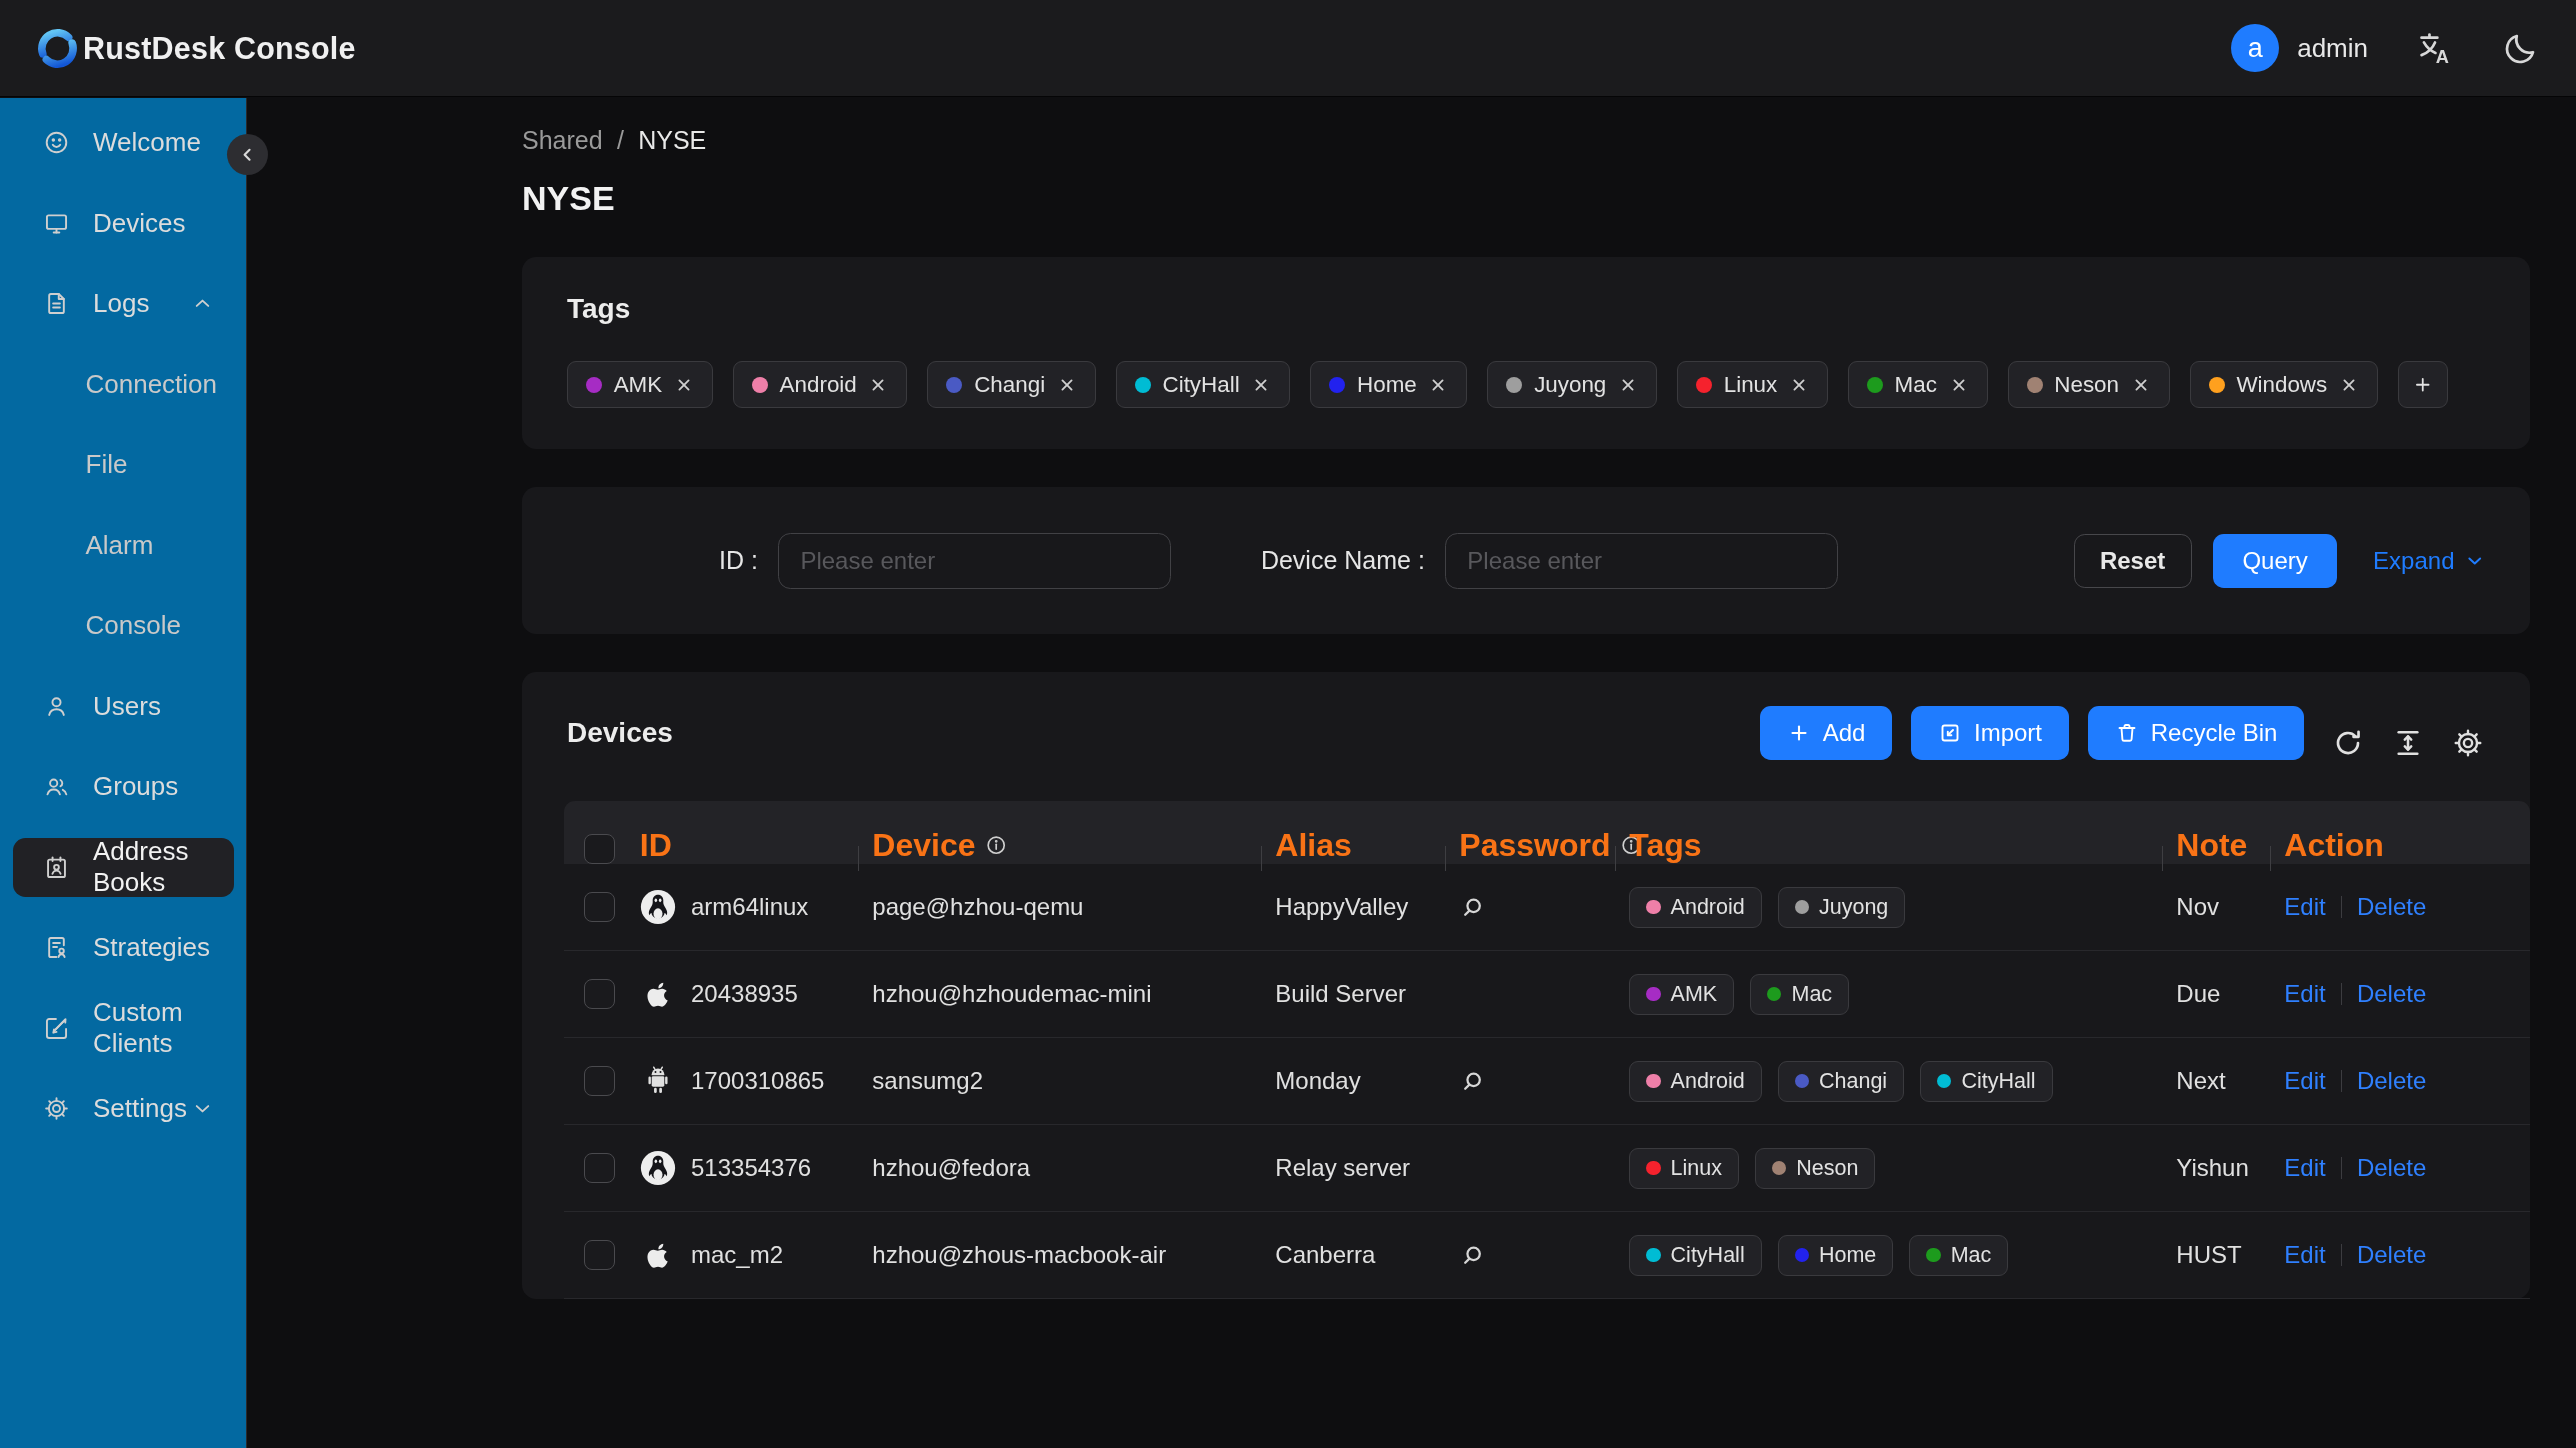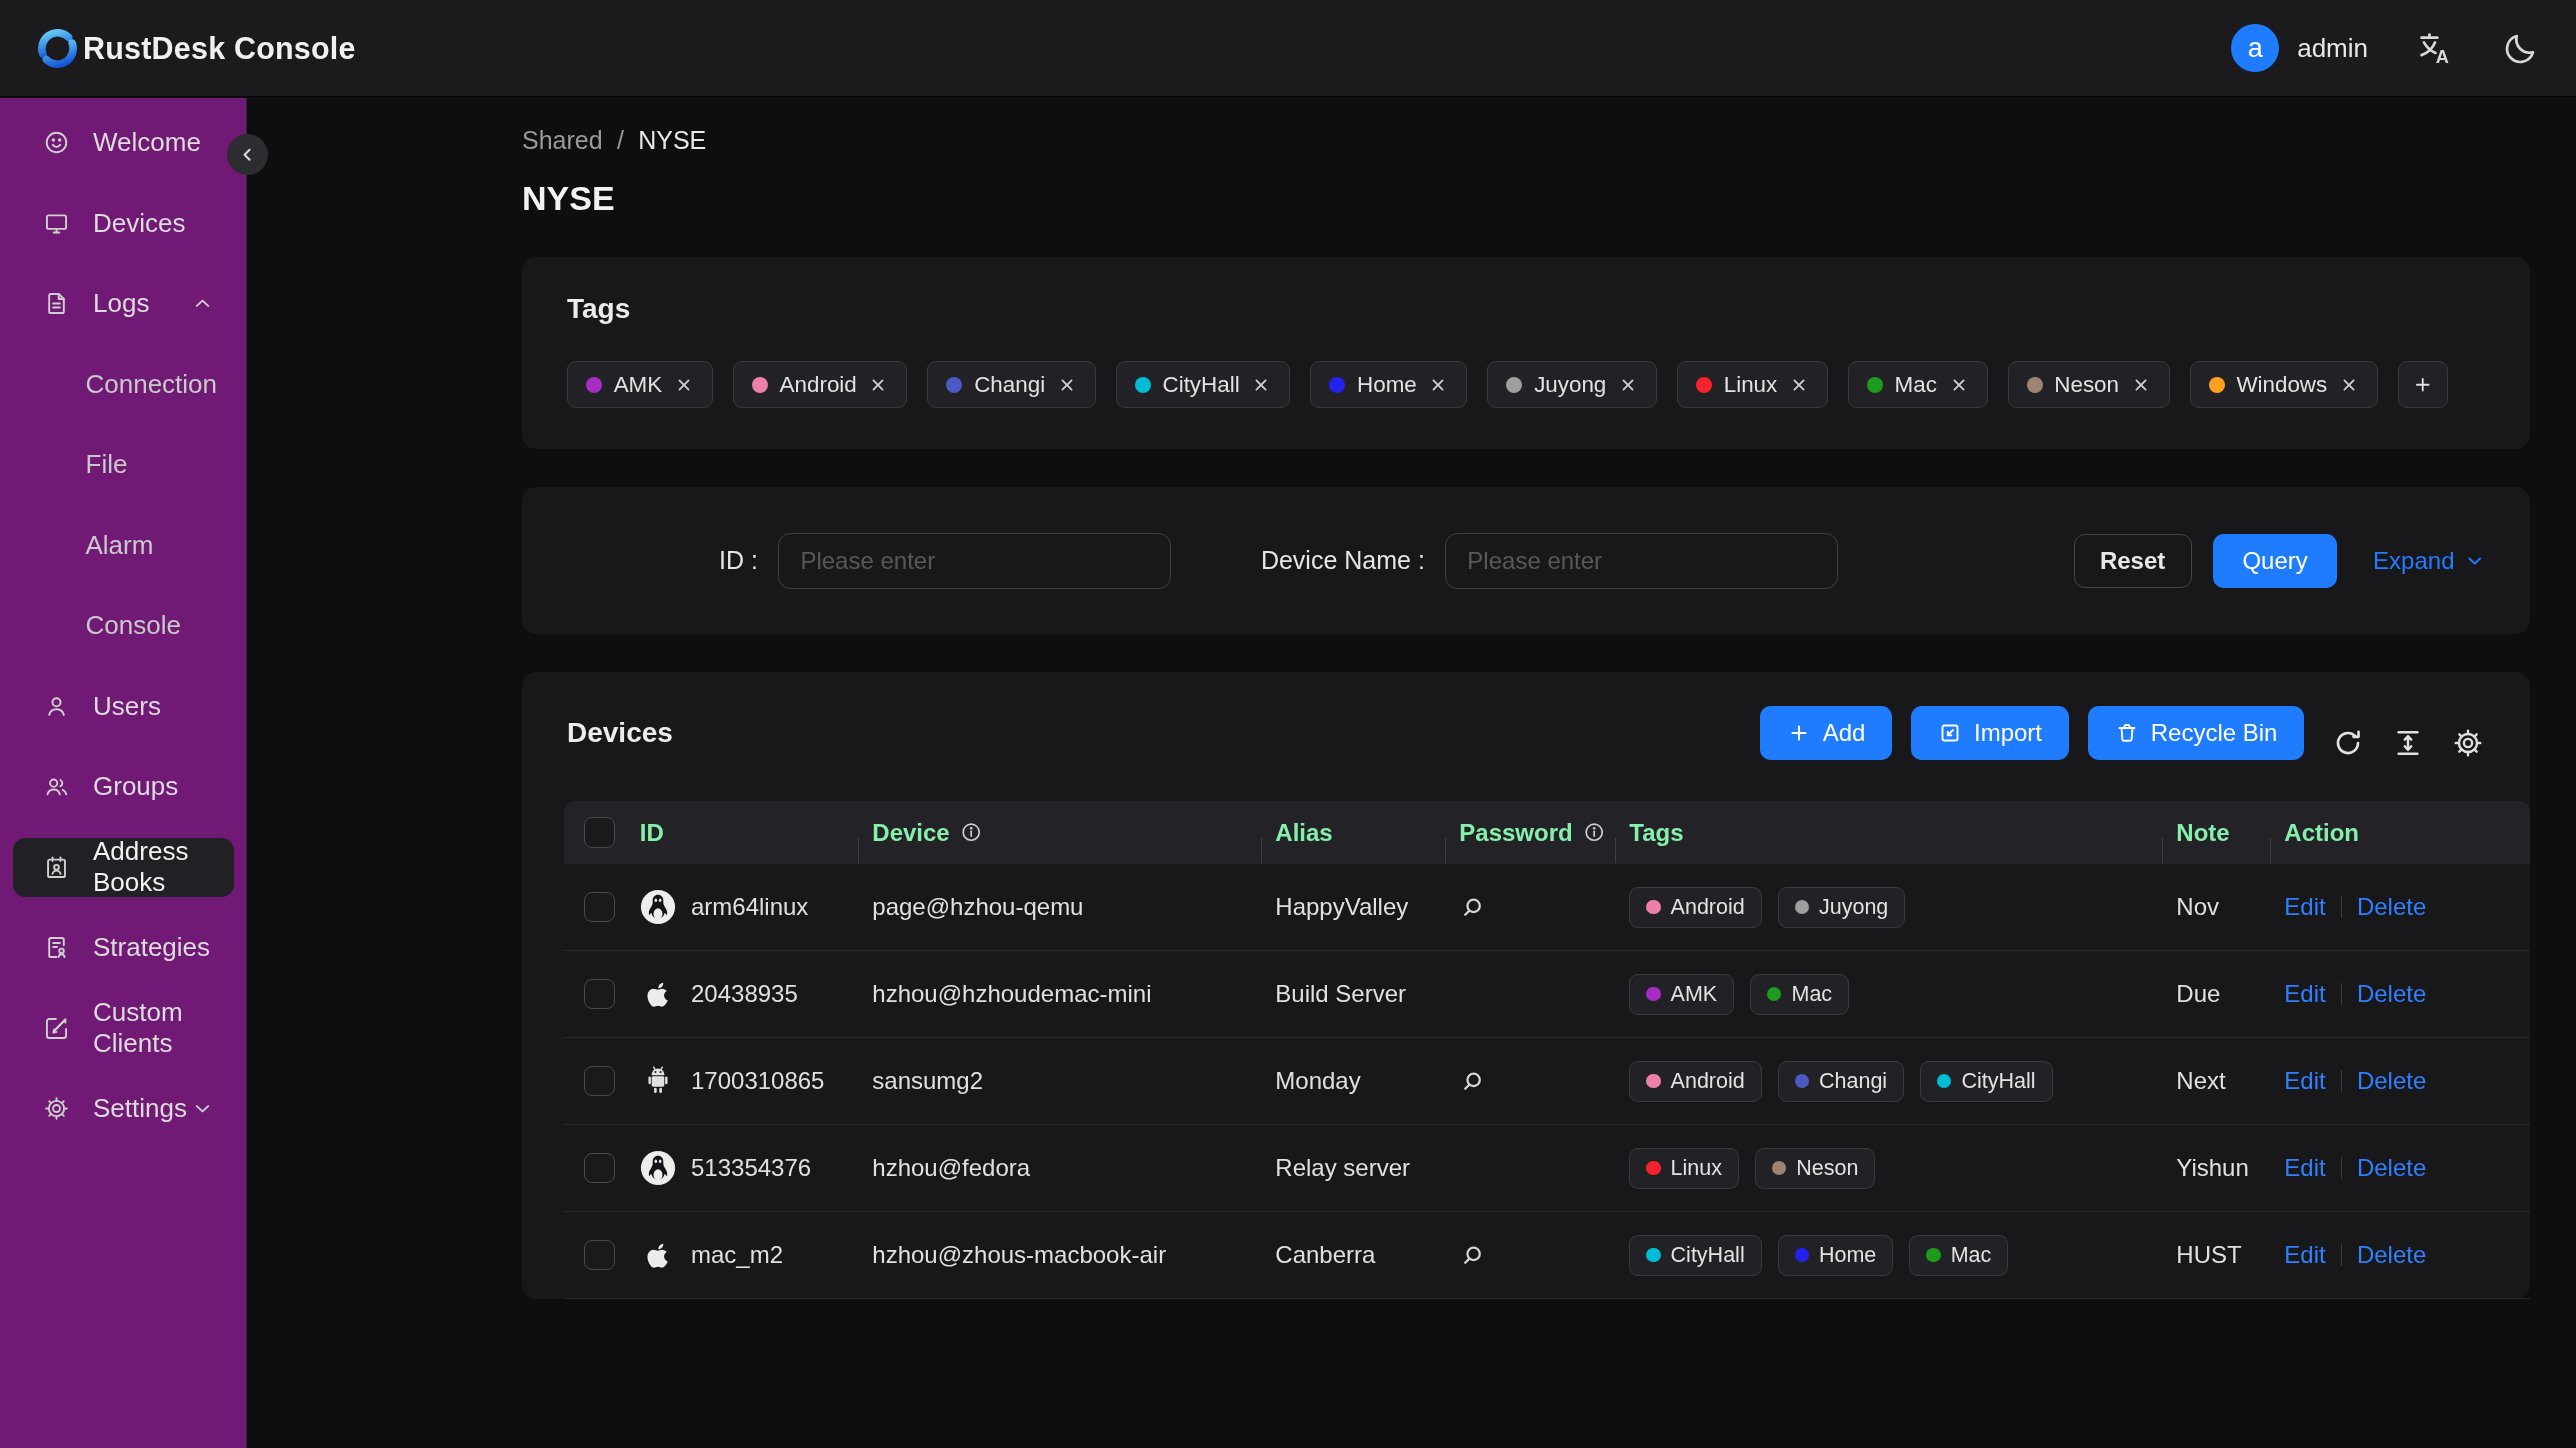--- a/index.html
+++ b/index.html
@@ -12,21 +12,21 @@
   .brand { display:flex; align-items:center; gap:4px; }
   .app-title { font-size:30.5px; font-weight:700; color:#f0f0f0; letter-spacing:0.2px; }
   .header-right { margin-left:auto; display:flex; align-items:center; gap:47px; }
   .user { display:flex; align-items:center; gap:18px; cursor:pointer; }
   .avatar { width:48px; height:48px; border-radius:50%; background:#1f7cff; color:#fff;
             display:flex; align-items:center; justify-content:center; font-size:27px; }
   .username { font-size:26px; color:#e8e8e8; }
   .hdr-icon { width:39px; height:39px; color:#d8d8d8; display:flex; align-items:center; justify-content:center; cursor:pointer; }
 
   
-  .sidebar { position:absolute; top:98px; left:0; bottom:0; width:247px; background:#701a75;
+  .sidebar { position:absolute; top:98px; left:0; bottom:0; width:247px; background:#0369a1;
              border-right:0.9px solid #2a2a2d; padding-top:15.2px; }
   .side-item { height:59px; margin:0 12.5px 21.5px; border-radius:12.5px; display:flex; align-items:center;
                padding-left:30.5px; gap:23px; font-size:26px; color:#dcdcdc; position:relative; cursor:pointer; }
   .side-item.active { background:#212125; color:#f2f2f2; }
   .side-item .s-icon { width:27px; height:27px; color:#cfcfcf; flex:0 0 27px; }
   .side-sub { height:59px; margin:0 12.5px 21.5px; display:flex; align-items:center; padding-left:73px;
               font-size:26px; color:#c9c9c9; cursor:pointer; }
   .side-chev { position:absolute; right:20px; width:23px; height:23px; color:#cfcfcf; }
   .collapse-btn { position:absolute; left:227px; top:134px; width:41px; height:41px; border-radius:50%;
                   background:#2d2d31; border:none; color:#d8d8d8; z-index:20; display:flex;
@@ -68,22 +68,22 @@
   
   .devices-card { margin-top:38px; padding-top:34px; }
   .dev-head { display:flex; align-items:center; padding:0 45px; }
   .dev-actions { margin-left:auto; display:flex; align-items:flex-end; gap:19px;padding-left:44px; }
   .btn-blue .b-icon { width:24px; height:24px; margin-right:11.7px; display:flex; }
   .tool-icon { width:34px; height:34px; color:#e0e0e0; display:flex; align-items:center; justify-content:center;
                cursor:pointer; margin-left:7.2px; }
 
   
   .table { margin:41px 0 0 42px; }
-  .t-head { display:flex; align-items:center; height:63px; background:#232327; border-radius:10.8px 10.8px 0 0;
-            font-size:24px; font-weight:700; color:#86efac; }
+  .t-head { display:flex; align-items:flex-end; height:63px; background:#232327; border-radius:10.8px 10.8px 0 0;
+            font-size:32px; font-weight:700; color:#f97316; }
   .cell { display:flex; align-items:center; padding-left:14.3px; position:relative; }
   .c-check { width:65px; padding-left:20px; }
   .c-id { width:229px; padding-left:10.8px; }
   .c-device { width:403px; }
   .c-alias { width:184px; }
   .c-pass { width:170px; }
   .c-tags { width:547px; }
   .c-note { width:108px; }
   .c-action { flex:1; }
   .t-head .cell.sep::before { content:""; position:absolute; left:0; top:19px; width:0.9px; height:25px; background:#3e3e42; }

